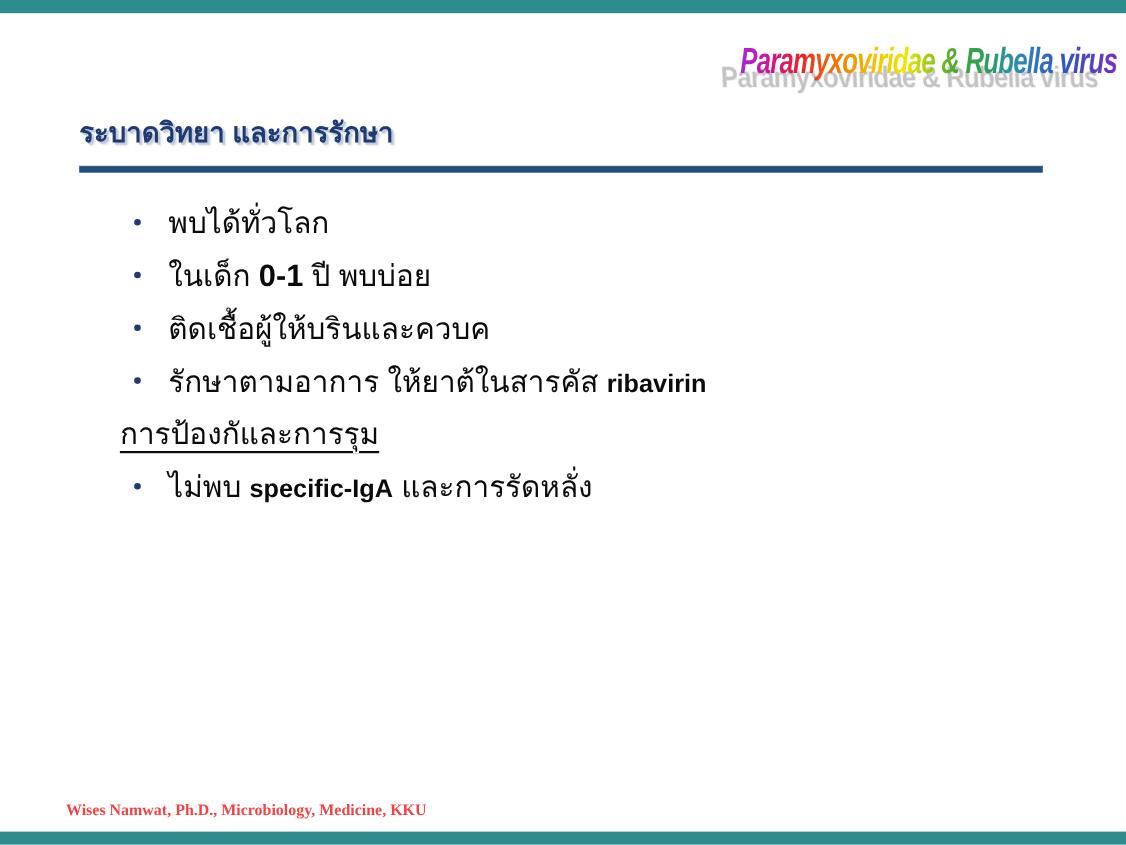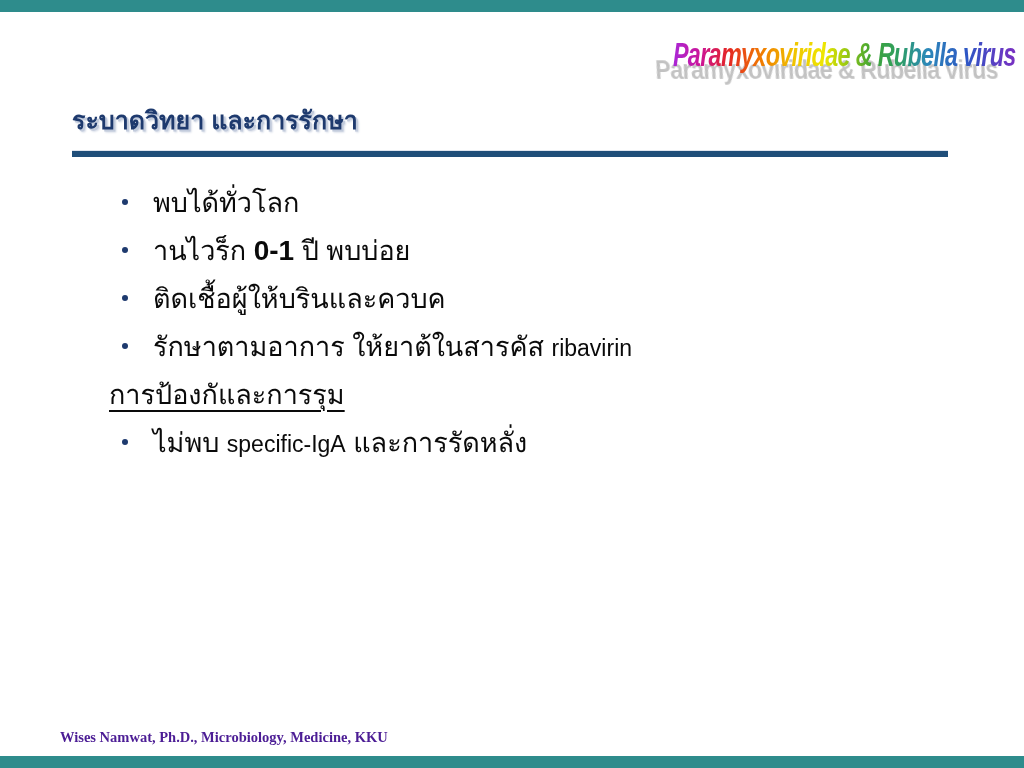--- a/index.html
+++ b/index.html
@@ -81,35 +81,35 @@
   .row { display: flex; align-items: center; height: 48px; margin-left: 37px; }
   .dot {
     flex: none;
     width: 6px; height: 6px;
     border-radius: 50%;
     margin-left: 13px; margin-right: 25px;
   }
   .txt { white-space: nowrap; }
   .seg-thai { font-size: 27px; }
   .seg-big  { font-weight: 700; font-size: 28px; line-height: 1; }
-  .seg-bold { font-weight: 400; font-size: 23px; }
+  .seg-bold { font-weight: 700; font-size: 23px; }
   .row.section .txt {
     text-decoration: underline;
     text-decoration-thickness: 2px;
     text-underline-offset: 6px;
   }
 
   
   .footer {
     position: absolute;
     left: 60px; top: 729px;
     font-family: "Liberation Serif", serif;
     font-weight: 700;
     font-size: 14.5px;
-    color: #4c1d95;
+    color: #ef4444;
     white-space: nowrap;
   }
 </style>
 </head>
 <body>
 
 <div class="slide">
 
   <div class="bar bar-top" style="background: rgb(46, 140, 140);"></div>
 
@@ -121,21 +121,21 @@
   <h1 class="heading">ระบาดวิทยา และการรักษา</h1>
   <div class="heading-rule" style="background: rgb(31, 78, 121);"></div>
 
   <div class="content">
       <div class="row bullet">
         <span class="dot" style="background: rgb(30, 58, 110);"></span>
         <span class="txt"><span class="seg-thai">พบได้ทั่วโลก</span></span>
       </div>
       <div class="row bullet">
         <span class="dot" style="background: rgb(30, 58, 110);"></span>
-        <span class="txt"><span class="seg-thai">านไวร็ก </span><span class="seg-big">0-1</span><span class="seg-thai"> ปี พบบ่อย</span></span>
+        <span class="txt"><span class="seg-thai">ในเด็ก </span><span class="seg-big">0-1</span><span class="seg-thai"> ปี พบบ่อย</span></span>
       </div>
       <div class="row bullet">
         <span class="dot" style="background: rgb(30, 58, 110);"></span>
         <span class="txt"><span class="seg-thai">ติดเชื้อผู้ให้บรินและควบค</span></span>
       </div>
       <div class="row bullet">
         <span class="dot" style="background: rgb(30, 58, 110);"></span>
         <span class="txt"><span class="seg-thai">รักษาตามอาการ ให้ยาต้ในสารคัส </span><span class="seg-bold">ribavirin</span></span>
       </div>
       <div class="row section">

